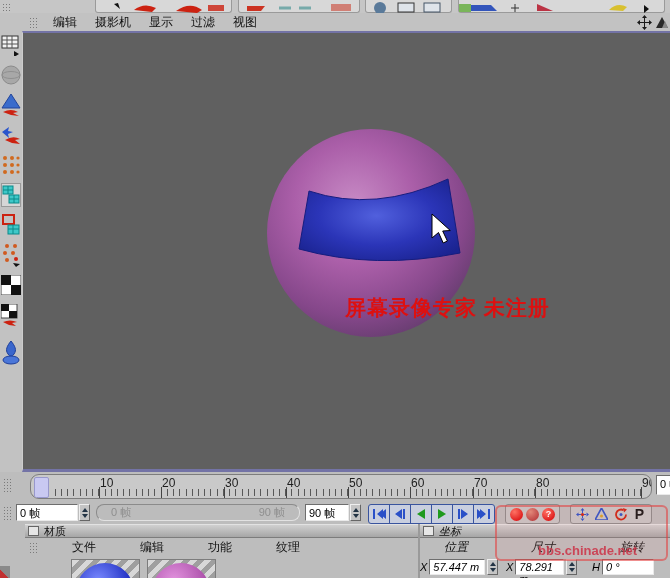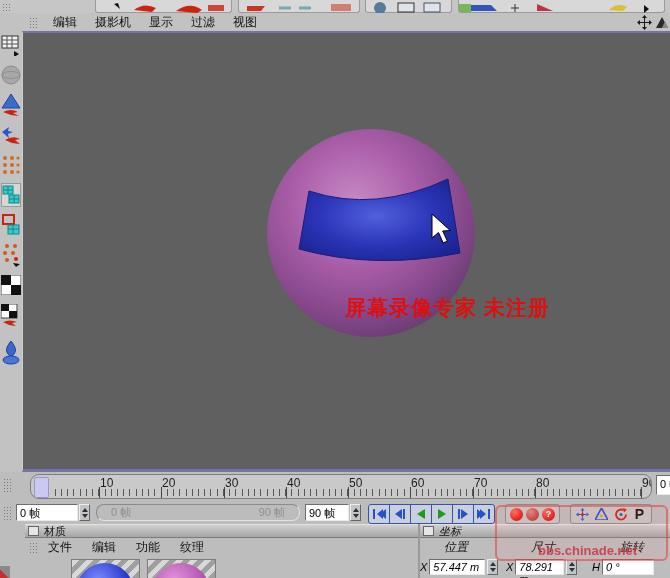--- a/index.html
+++ b/index.html
@@ -60,21 +60,21 @@
        display:flex;align-items:center;justify-content:center;color:#fff;font-size:9px;font-weight:bold;}
   .rec.dim{background:radial-gradient(circle at 35% 30%,#e08878,#b84040 70%);}
   .key-group{position:absolute;top:2px;height:18px;display:flex;align-items:center;gap:2px;
              background:#c6c6c6;border:1px solid #8a8a8a;border-radius:3px;padding:0 3px;}
   .kbtn{width:17px;height:15px;display:flex;align-items:center;justify-content:center;font-weight:bold;}
   
   .panels{left:0;top:524px;width:670px;height:54px;background:#bdbdbd;}
   .panel-title{height:14px;background:linear-gradient(#d0d0d0,#a6a6a6);border-top:1px solid #e2e2e2;
                border-bottom:1px solid #7c7c7c;display:flex;align-items:center;font-size:11px;color:#111;gap:5px;box-sizing:border-box;}
   .wsq{width:9px;height:8px;background:#e6e6e6;border:1px solid #666;margin-left:3px;}
-  .pmenu{height:19px;display:flex;align-items:center;font-size:12px;color:#111;}
+  .pmenu{height:19px;display:flex;align-items:center;font-size:12px;color:#111;gap:24px;}
   .pmenu .mi{padding:0 10px;}
   .thumb{position:absolute;top:35px;width:67px;height:19px;background:repeating-linear-gradient(135deg,#d8d8d8 0 5px,#9f9f9f 5px 10px);
          border:1px solid #7c7c7c;overflow:hidden;}
   .ball{position:absolute;left:4px;top:3px;width:58px;height:58px;border-radius:50%;}
   .ball.blue{background:radial-gradient(circle at 38% 30%,#7a8aff,#2837c8 55%,#101a70);}
   .ball.purple{background:radial-gradient(circle at 38% 30%,#e293de,#b055ae 55%,#5c2a60);}
   .coord-head{display:grid;grid-template-columns:85px 85px 80px;font-size:12px;color:#111;height:19px;align-items:center;}
   .coord-vals{display:grid;grid-template-columns:86px 86px 78px;height:19px;align-items:center;font-size:11px;color:#000;}
   .cv{display:flex;align-items:center;gap:2px;}
   .divider-v{position:absolute;left:418px;top:524px;width:2px;height:54px;background:#9a9a9a;}

